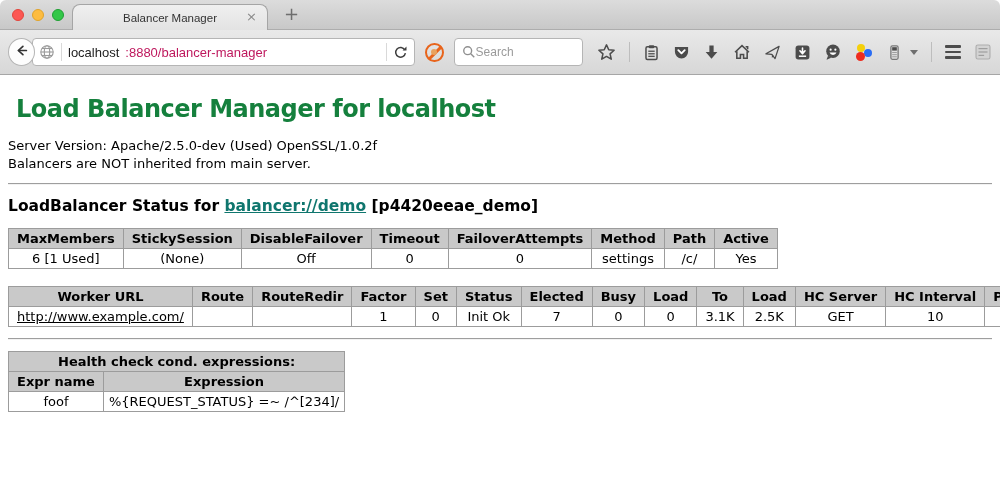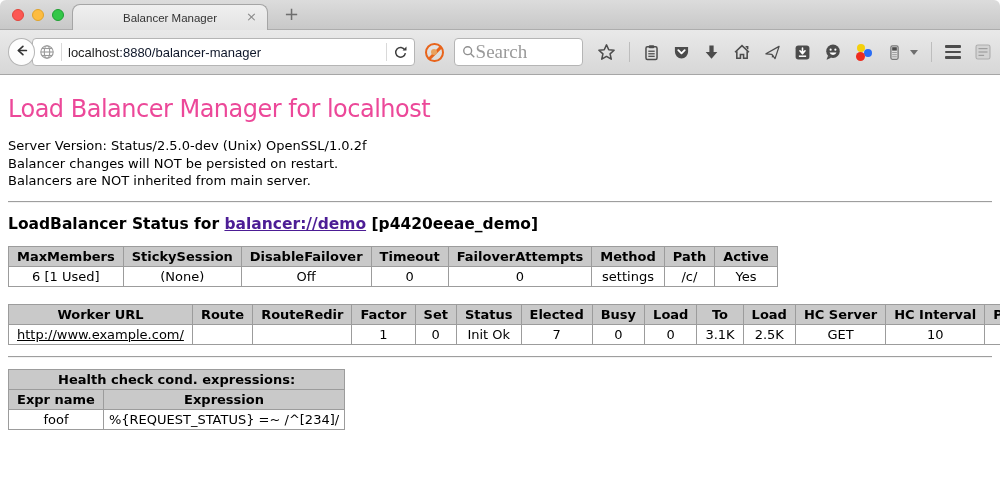--- a/index.html
+++ b/index.html
@@ -47,68 +47,68 @@
     margin-right: -3px; z-index: 2;
   }
   .urlbar {
     height: 28px; width: 398px;
     background: #fff; border: 1px solid #b5b5b5; border-radius: 4px;
     display: flex; align-items: center; padding: 0 6px;
   }
   .urlbar .divider, .searchbar .divider { width: 1px; height: 18px; background: #d9d9d9; margin: 0 6px; }
   .url-text { flex: 1; font-size: 13px; font-family: "Liberation Sans", sans-serif; white-space: nowrap; overflow: hidden; }
   .url-host { color: #222; }
-  .url-path { color: #0f172a; }
+  .url-path { color: #be185d; margin-left: 6px; }
   .blocked-icon {
     width: 19px; height: 19px; border: 2.5px solid #e8641b; border-radius: 50%;
     position: relative; margin: 0 10px;
   }
   .blocked-icon::before {
     content: ""; position: absolute; left: 50%; top: -1px; bottom: -1px;
     width: 2.5px; background: #e8641b; transform: rotate(45deg); transform-origin: center;
   }
   .blocked-icon::after {
     content: ""; position: absolute; left: 4px; top: 4px; width: 6px; height: 6px;
     border-radius: 50%; background: #e8a25f;
   }
   .searchbar {
     height: 28px; width: 134px;
     background: #fff; border: 1px solid #b5b5b5; border-radius: 4px;
     display: flex; align-items: center; padding: 0 7px; margin-right: 14px;
   }
   .searchbar input {
-    border: none; outline: none; width: 90px; font-size: 19px;
-    font-family: Liberation Serif, serif; color: #444; background: transparent;
+    border: none; outline: none; width: 90px; font-size: 12px;
+    font-family: Liberation Sans, sans-serif; color: #444; background: transparent;
   }
   .searchbar input::placeholder { color: #9a9a9a; }
   .toolbar-icons { display: flex; align-items: center; gap: 13px; }
   .tb-sep { width: 1px; height: 20px; background: #bdbdbd; }
   .icon-btn { display: flex; align-items: center; justify-content: center; }
   .dots-icon { position: relative; width: 18px; height: 18px; }
   .dots-icon i { position: absolute; border-radius: 50%; display: block; }
   .dots-icon .d-y { width: 8px; height: 8px; background: #f4d00c; left: 2px; top: 1px; }
   .dots-icon .d-b { width: 8px; height: 8px; background: #2a6df4; right: 1px; top: 6px; }
   .dots-icon .d-r { width: 9px; height: 9px; background: #ee2c1e; left: 1px; bottom: 0; }
   .caret-down {
     width: 0; height: 0; border-left: 4px solid transparent; border-right: 4px solid transparent;
     border-top: 5px solid #6e6e6e; margin-left: -6px;
   }
   .hamburger { display: flex; flex-direction: column; gap: 3px; }
   .hamburger i { display: block; width: 16px; height: 2.5px; background: #4c4c4c; border-radius: 1px; }
 
   
   .content { padding: 2px 8px 0 8px; background: #fff; }
-  h1.page-title { font-size: 24px; font-weight: normal; color: #ec4899; margin: 18px 0 14px 0; letter-spacing: -0.5px; }
+  h1.page-title { font-size: 24px; font-weight: bold; color: #15803d; margin: 18px 0 14px 8px; letter-spacing: -0.5px; }
   .info-lines { font-size: 13px; color: #000; line-height: 17.5px; }
   hr.rule {
     border: none; height: 2px; background: #9e9e9e;
     border-bottom: 1px solid #f2f2f2; margin: 11px 0;
   }
   h3.status-heading { font-size: 15.5px; font-weight: bold; margin: 12px 0 13px 0; }
-  h3.status-heading a { color: #4c1d95; text-decoration: underline; margin-top: 16px; }
+  h3.status-heading a { color: #0f766e; text-decoration: underline; margin-top: 16px; }
 
   table.grid { border-collapse: collapse; font-size: 13px; margin-bottom: 17px; border: 1px solid #7e7e7e; padding-left: 32px; }
   table.grid th, table.grid td {
     border: 1px solid #9c9c9c; padding: 2px 8px; text-align: center; white-space: nowrap;
   }
   table.grid th { background: #c9c9c9; font-weight: bold; }
   table.grid a { color: #000000; text-decoration: underline; }
   table.worker { margin-bottom: 0; }
   table.health { margin-bottom: 0; }
   table.health td { padding: 2px 5px; }
@@ -258,22 +258,21 @@
           <line x1="4" y1="11" x2="9" y2="11" stroke="#9a9a9a" stroke-width="1"></line>
         </svg>
     </span>
   </div>
 </div>
 
 <div class="content">
   <h1 class="page-title">Load Balancer Manager for localhost</h1>
 
   <div class="info-lines">
-    <div>Server Version: Status/2.5.0-dev (Unix) OpenSSL/1.0.2f</div>
-    <div>Balancer changes will NOT be persisted on restart.</div>
+    <div>Server Version: Apache/2.5.0-dev (Used) OpenSSL/1.0.2f</div>
     <div>Balancers are NOT inherited from main server.</div>
   </div>
 
   <hr class="rule">
 
   <h3 class="status-heading"><span>LoadBalancer Status for </span><a href="#">balancer://demo</a><span> [p4420eeae_demo]</span></h3>
 
   <table class="grid">
     <thead>
       <tr>

